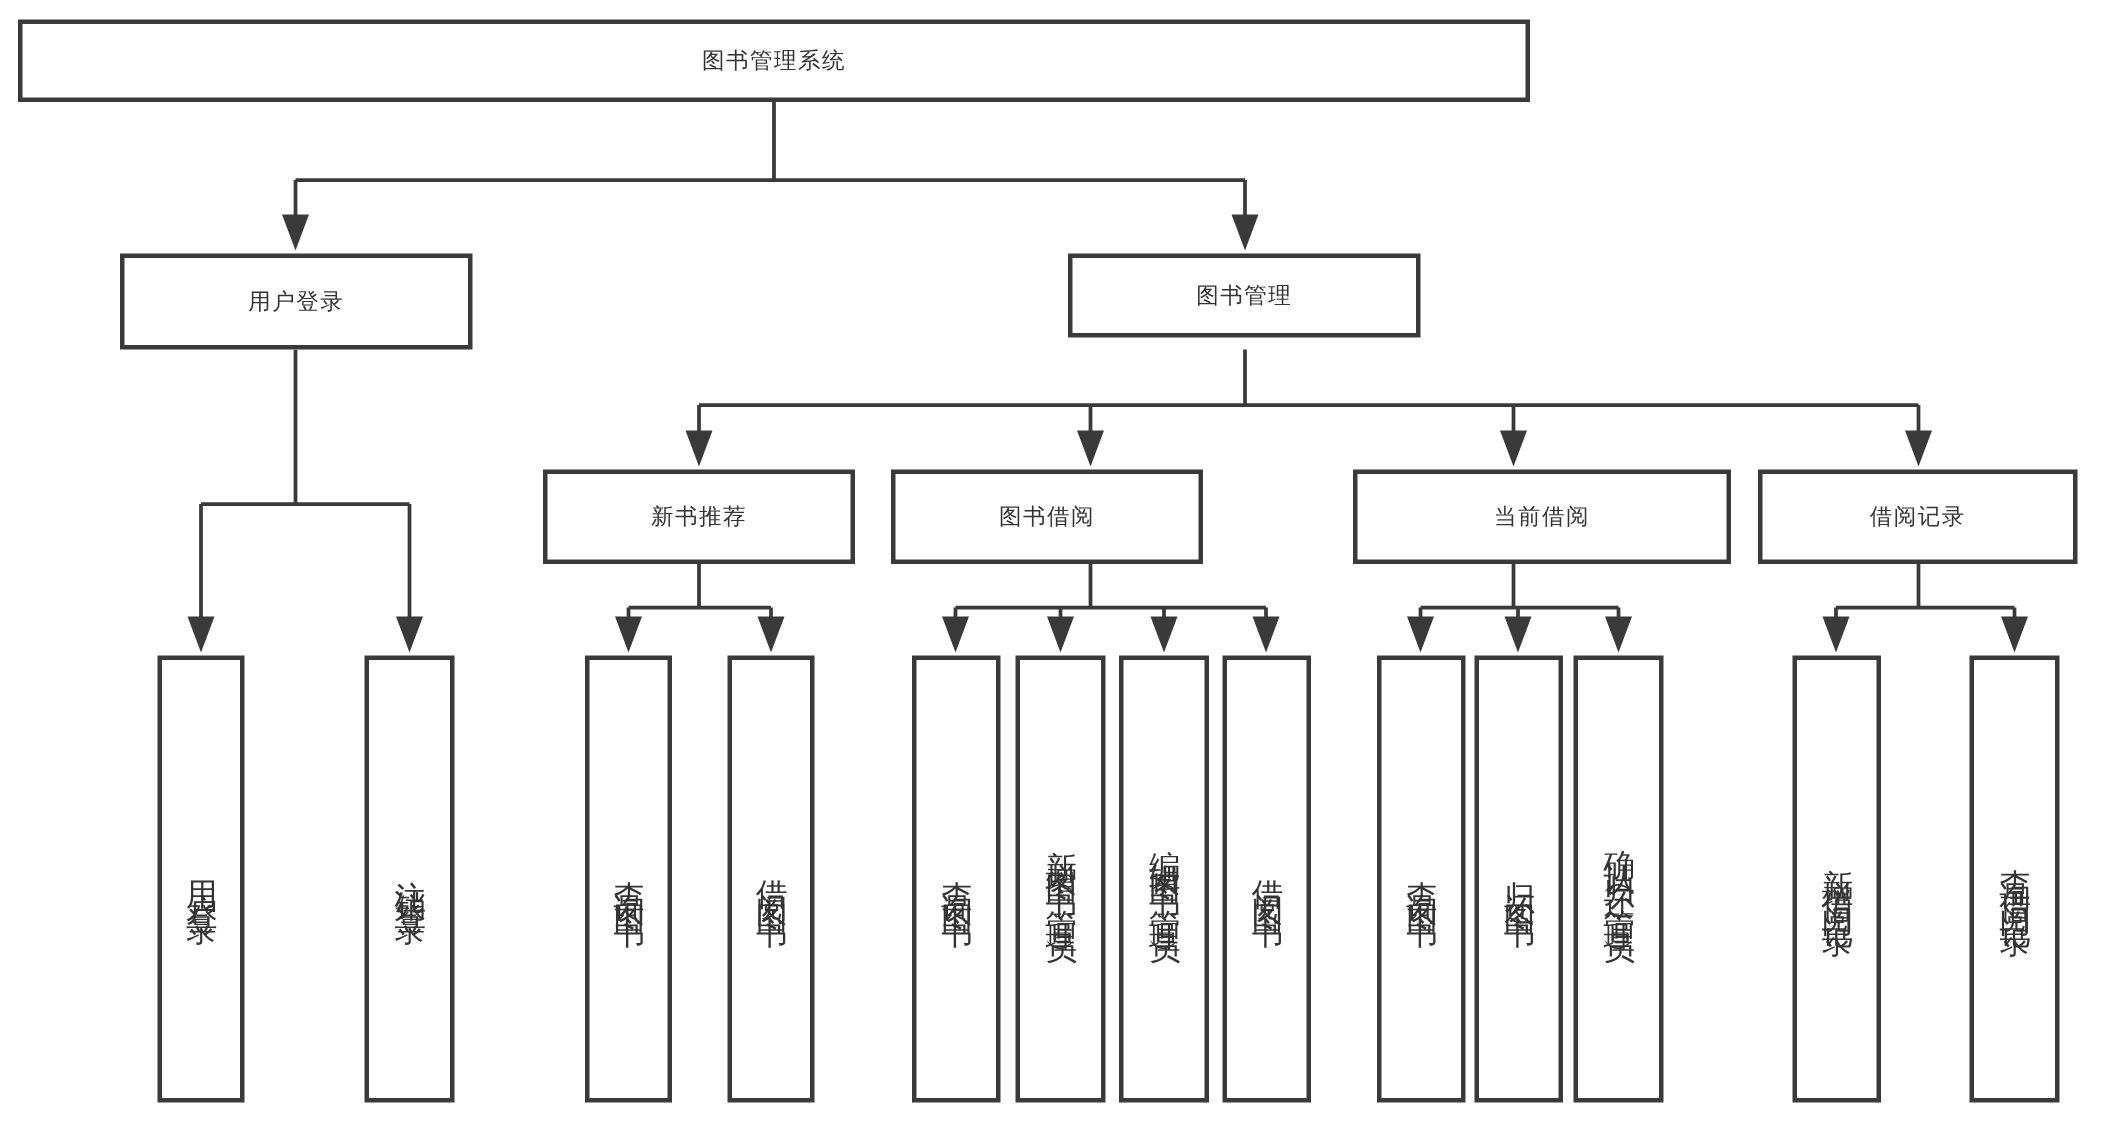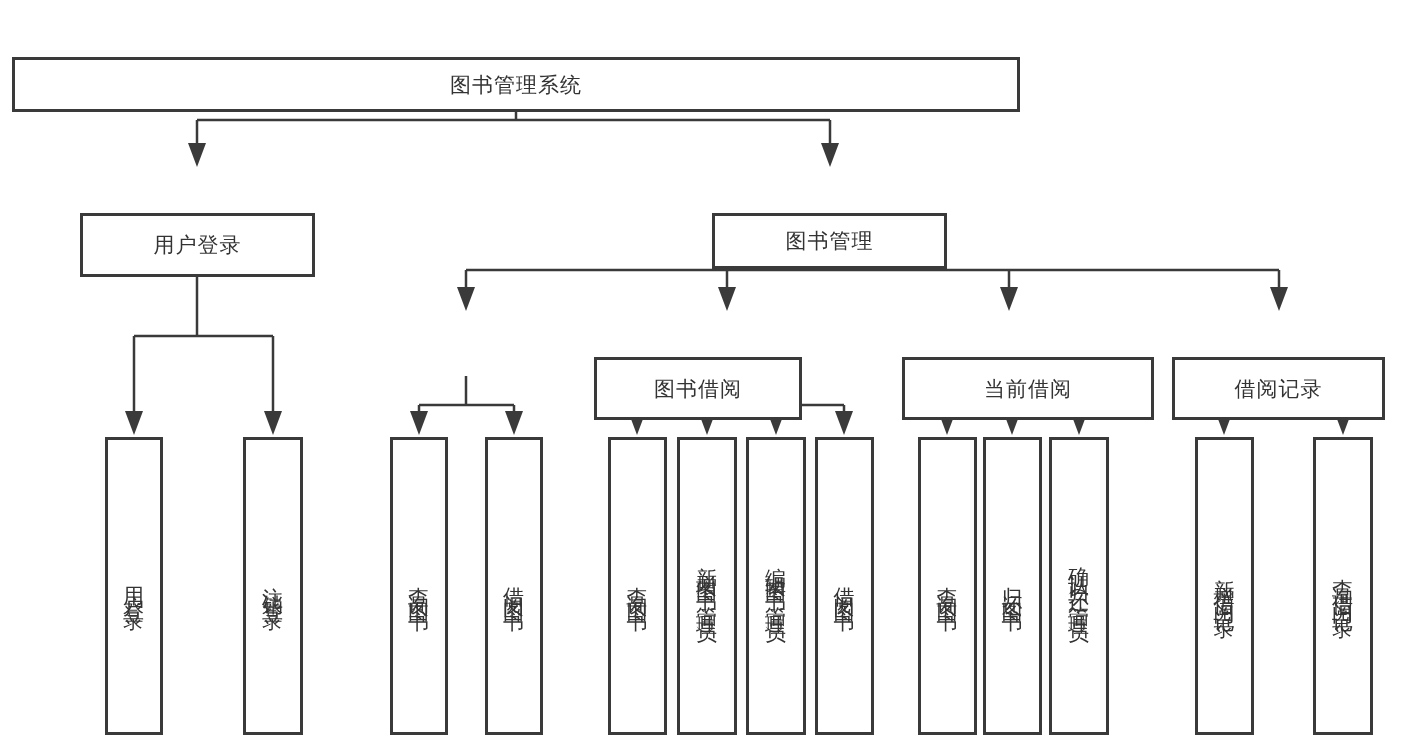--- a/index.html
+++ b/index.html
@@ -13,21 +13,21 @@
   }
   #edges{position:absolute;left:0;top:0;z-index:0;}
   .box{
     position:absolute;
     box-sizing:border-box;
     border:3px solid #3a3a3a;
     background:#ffffff;
     display:flex;align-items:center;justify-content:center;
     z-index:1;
   }
-  .hbox{font-size:21px;letter-spacing:1px;white-space:nowrap;margin-top:44px;}
+  .hbox{font-size:15px;letter-spacing:1px;white-space:nowrap;}
   .vbox .vtext{
     writing-mode:vertical-rl;
     font-size:21px;
     letter-spacing:8px;
     line-height:1;
     white-space:nowrap;
   }
   .watermark{
     position:absolute;
     right:6px;bottom:2px;
@@ -96,20 +96,21 @@
       <polygon points="1215,411 1233,411 1224,435" fill="#3a3a3a"></polygon>
       <line x1="1343" y1="405" x2="1343" y2="415" stroke="#3a3a3a" stroke-width="2.5"></line>
       <polygon points="1334,411 1352,411 1343,435" fill="#3a3a3a"></polygon>
     </svg>
 
   <div class="box hbox" style="left:12px;top:13px;width:1008px;height:55px">图书管理系统</div>
 
   <div class="box hbox" style="left:80px;top:169px;width:235px;height:64px">用户登录</div>
   <div class="box hbox" style="left:712px;top:169px;width:235px;height:56px">图书管理</div>
 
+  <div class="box hbox" style="left:362px;top:313px;width:208px;height:63px">新书推荐</div>
   <div class="box hbox" style="left:594px;top:313px;width:208px;height:63px">图书借阅</div>
   <div class="box hbox" style="left:902px;top:313px;width:252px;height:63px">当前借阅</div>
   <div class="box hbox" style="left:1172px;top:313px;width:213px;height:63px">借阅记录</div>
 
   <div class="box vbox" style="left:105px;top:437px;width:58px;height:298px">
     <span class="vtext">用户登录</span>
   </div>
   <div class="box vbox" style="left:243px;top:437px;width:60px;height:298px">
     <span class="vtext">注销登录</span>
   </div>

